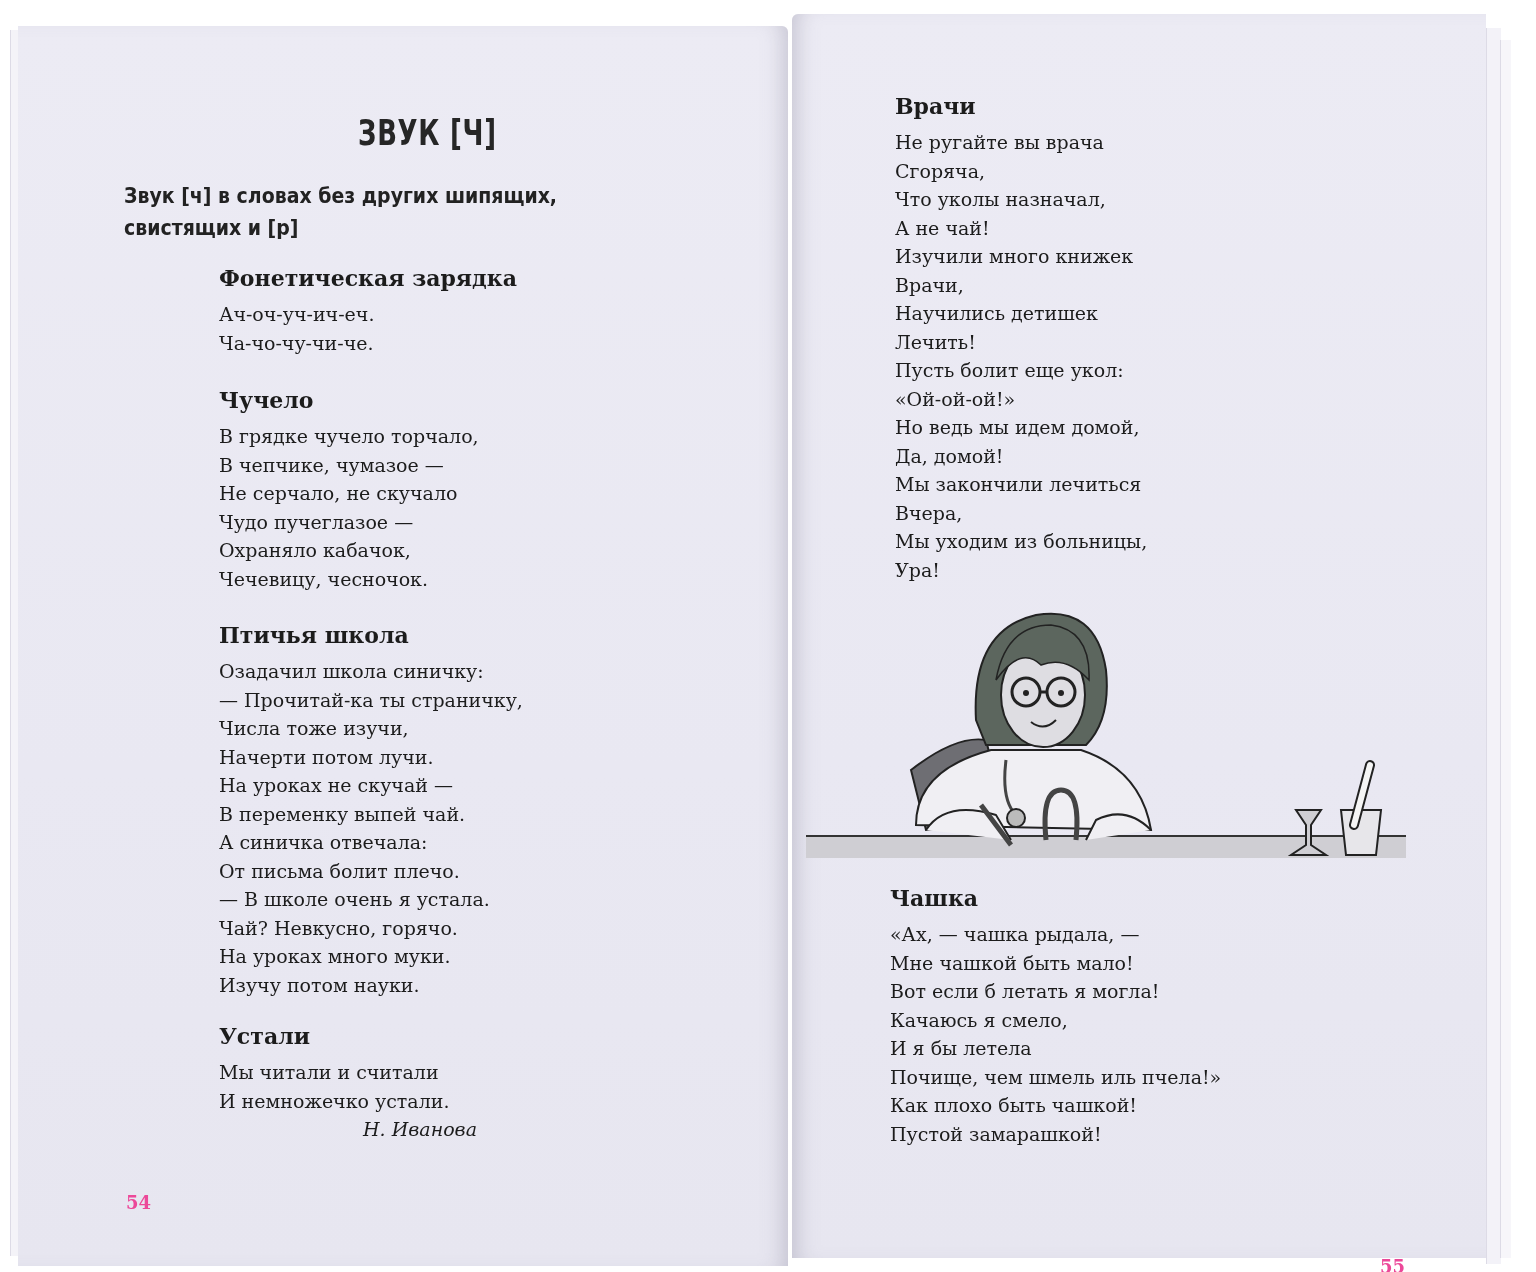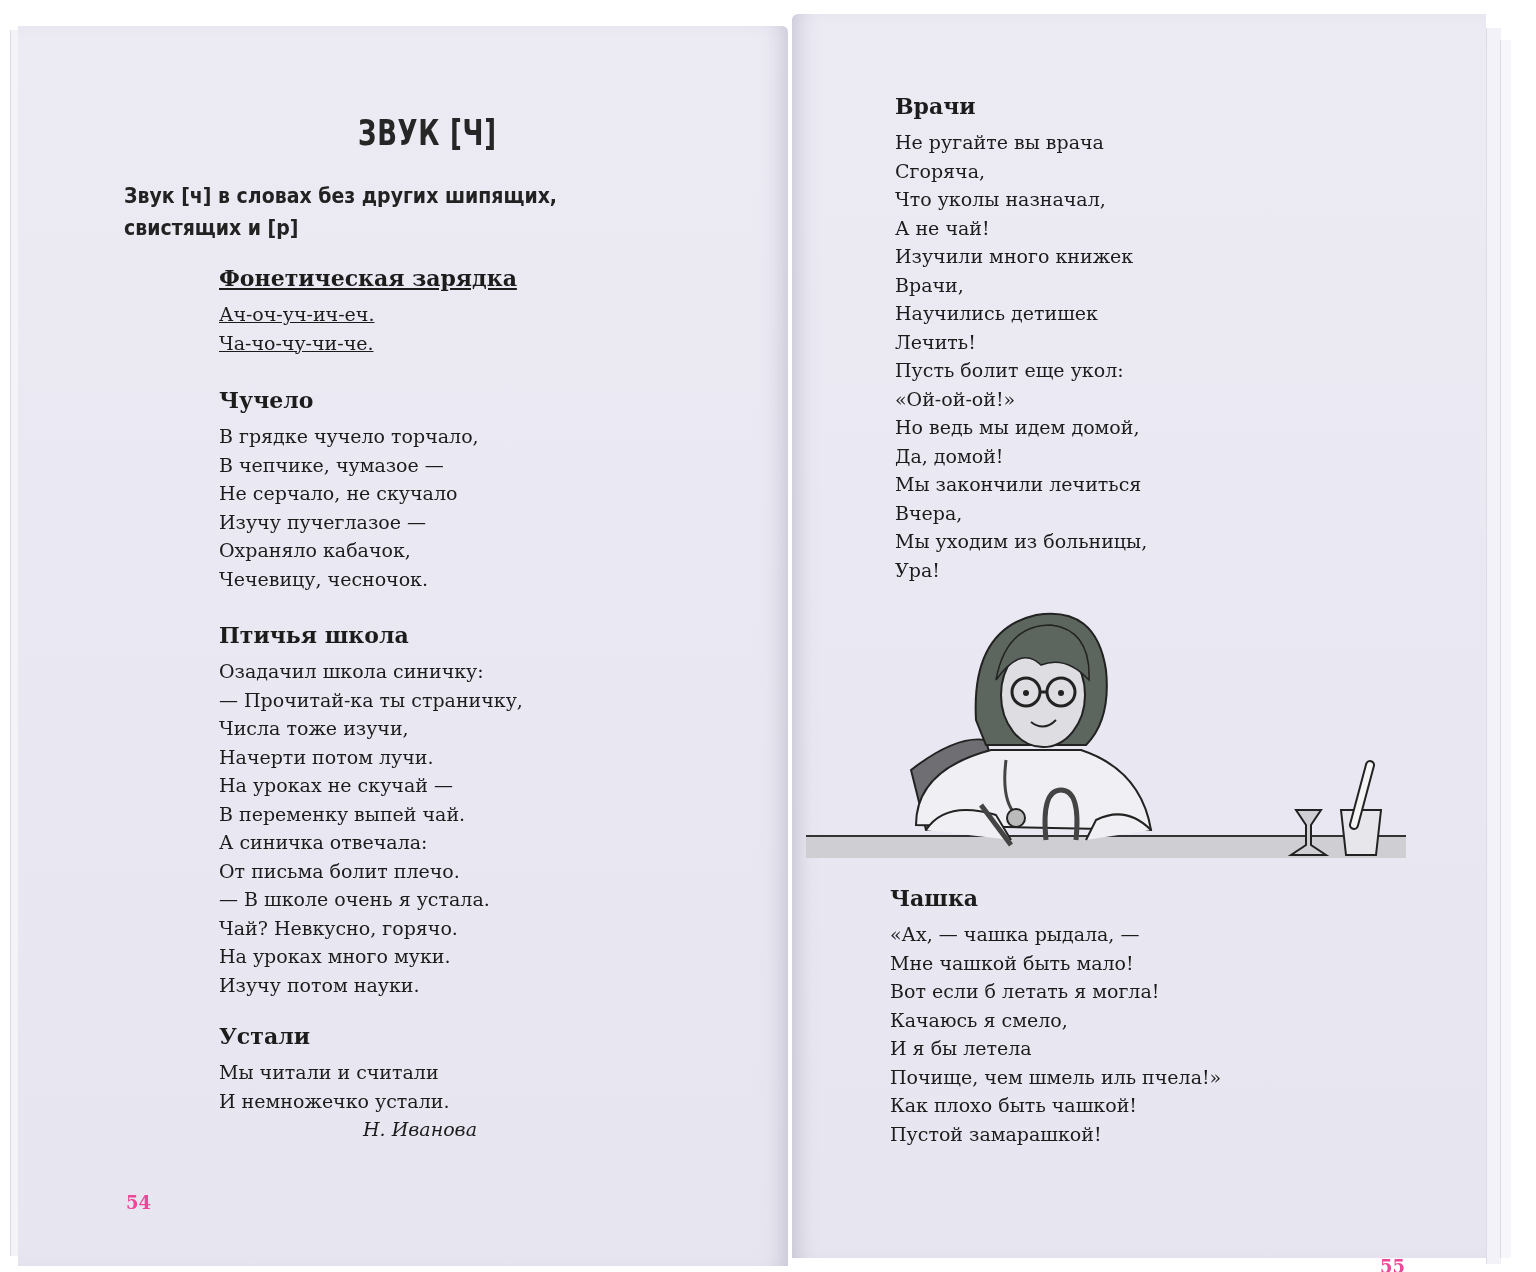--- a/index.html
+++ b/index.html
@@ -62,32 +62,32 @@
 <div class="book">
   <div class="edge l1"></div>
   <div class="edge r1"></div>
   <div class="edge r2"></div>
 
   <div class="page left"></div>
 
   <div class="title">ЗВУК [Ч]</div>
   <div class="subtitle">Звук [ч] в словах без других шипящих, свистящих и [р]</div>
 
-  <div class="poem" style="left:213px; top:264px;text-decoration:underline;">
+  <div class="poem" style="left:213px; top:264px;">
     <h3>Фонетическая зарядка</h3>
     <span class="line">Ач-оч-уч-ич-еч.</span>
     <span class="line">Ча-чо-чу-чи-че.</span>
   </div>
 
   <div class="poem" style="left:213px; top:386px;">
     <h3>Чучело</h3>
     <span class="line">В грядке чучело торчало,</span>
     <span class="line">В чепчике, чумазое —</span>
     <span class="line">Не серчало, не скучало</span>
-    <span class="line">Изучу пучеглазое —</span>
+    <span class="line">Чудо пучеглазое —</span>
     <span class="line">Охраняло кабачок,</span>
     <span class="line">Чечевицу, чесночок.</span>
   </div>
 
   <div class="poem" style="left:213px; top:621px;">
     <h3>Птичья школа</h3>
     <span class="line">Озадачил школа синичку:</span>
     <span class="line">— Прочитай-ка ты страничку,</span>
     <span class="line">Числа тоже изучи,</span>
     <span class="line">Начерти потом лучи.</span>

